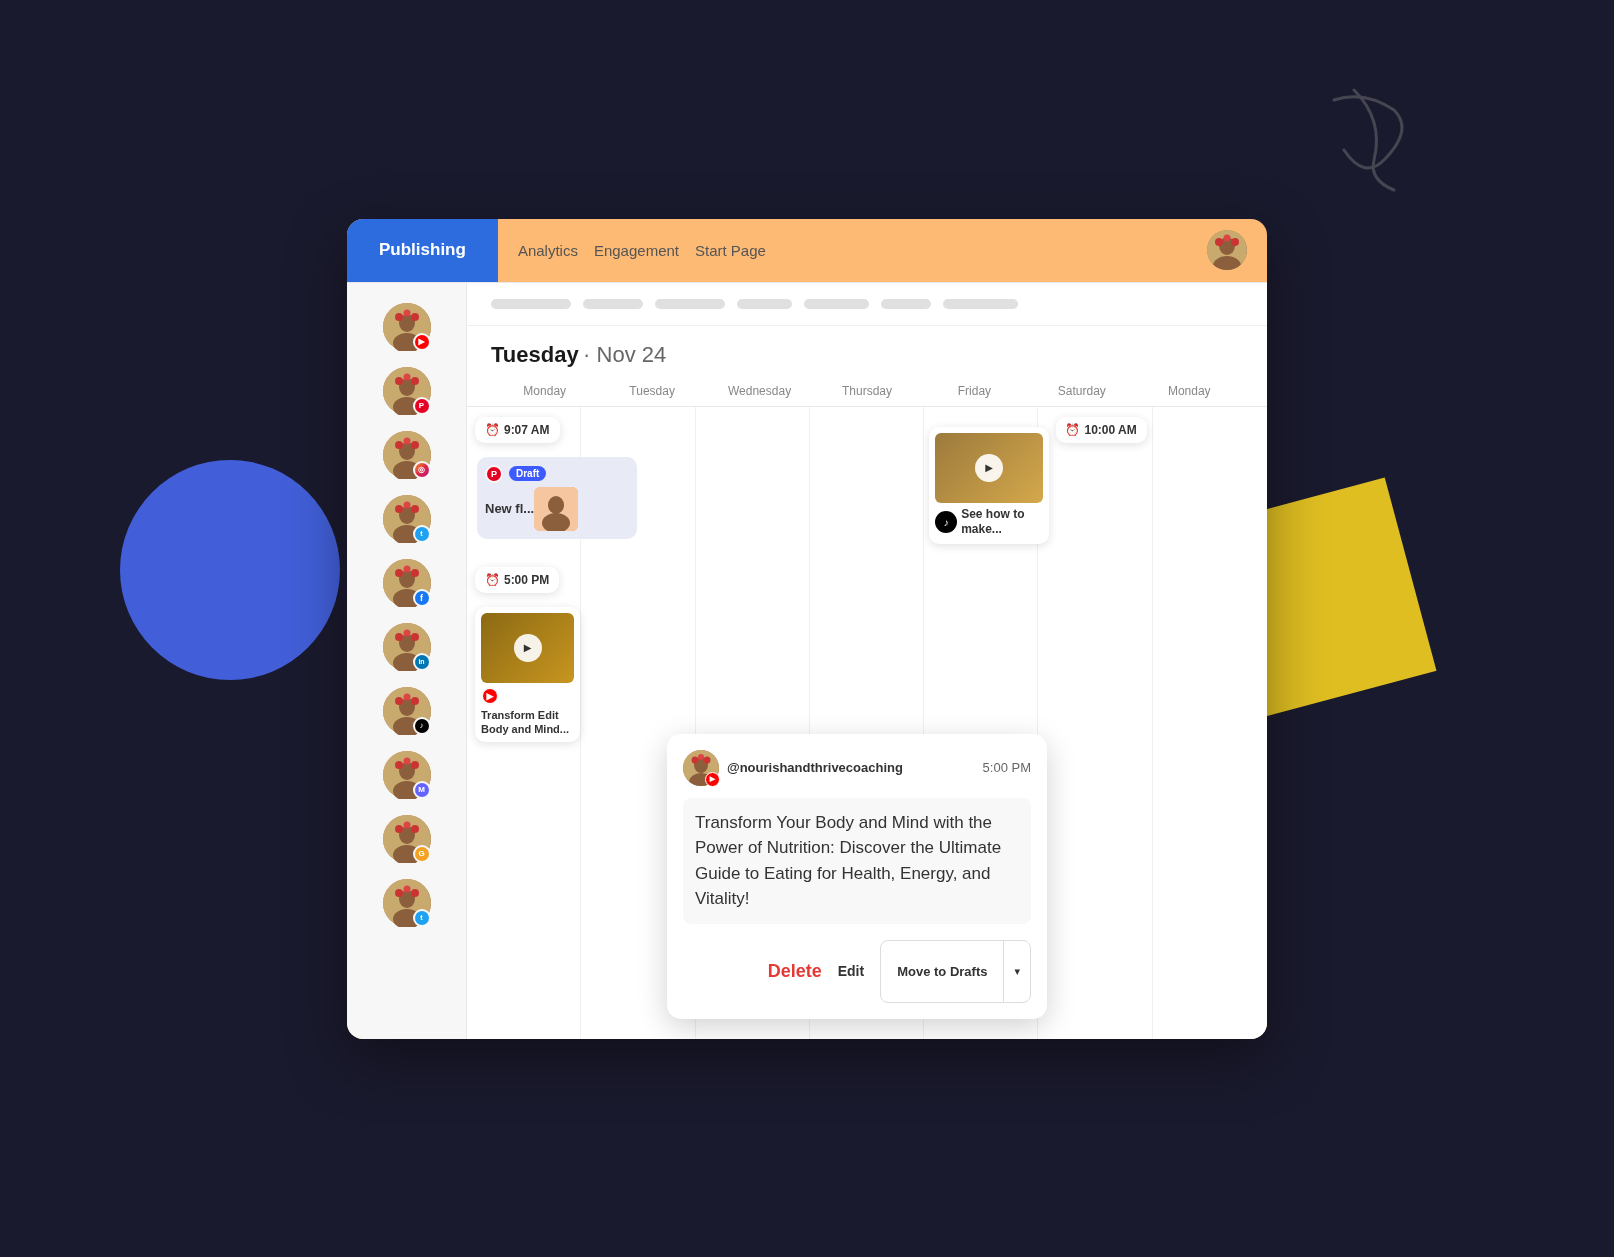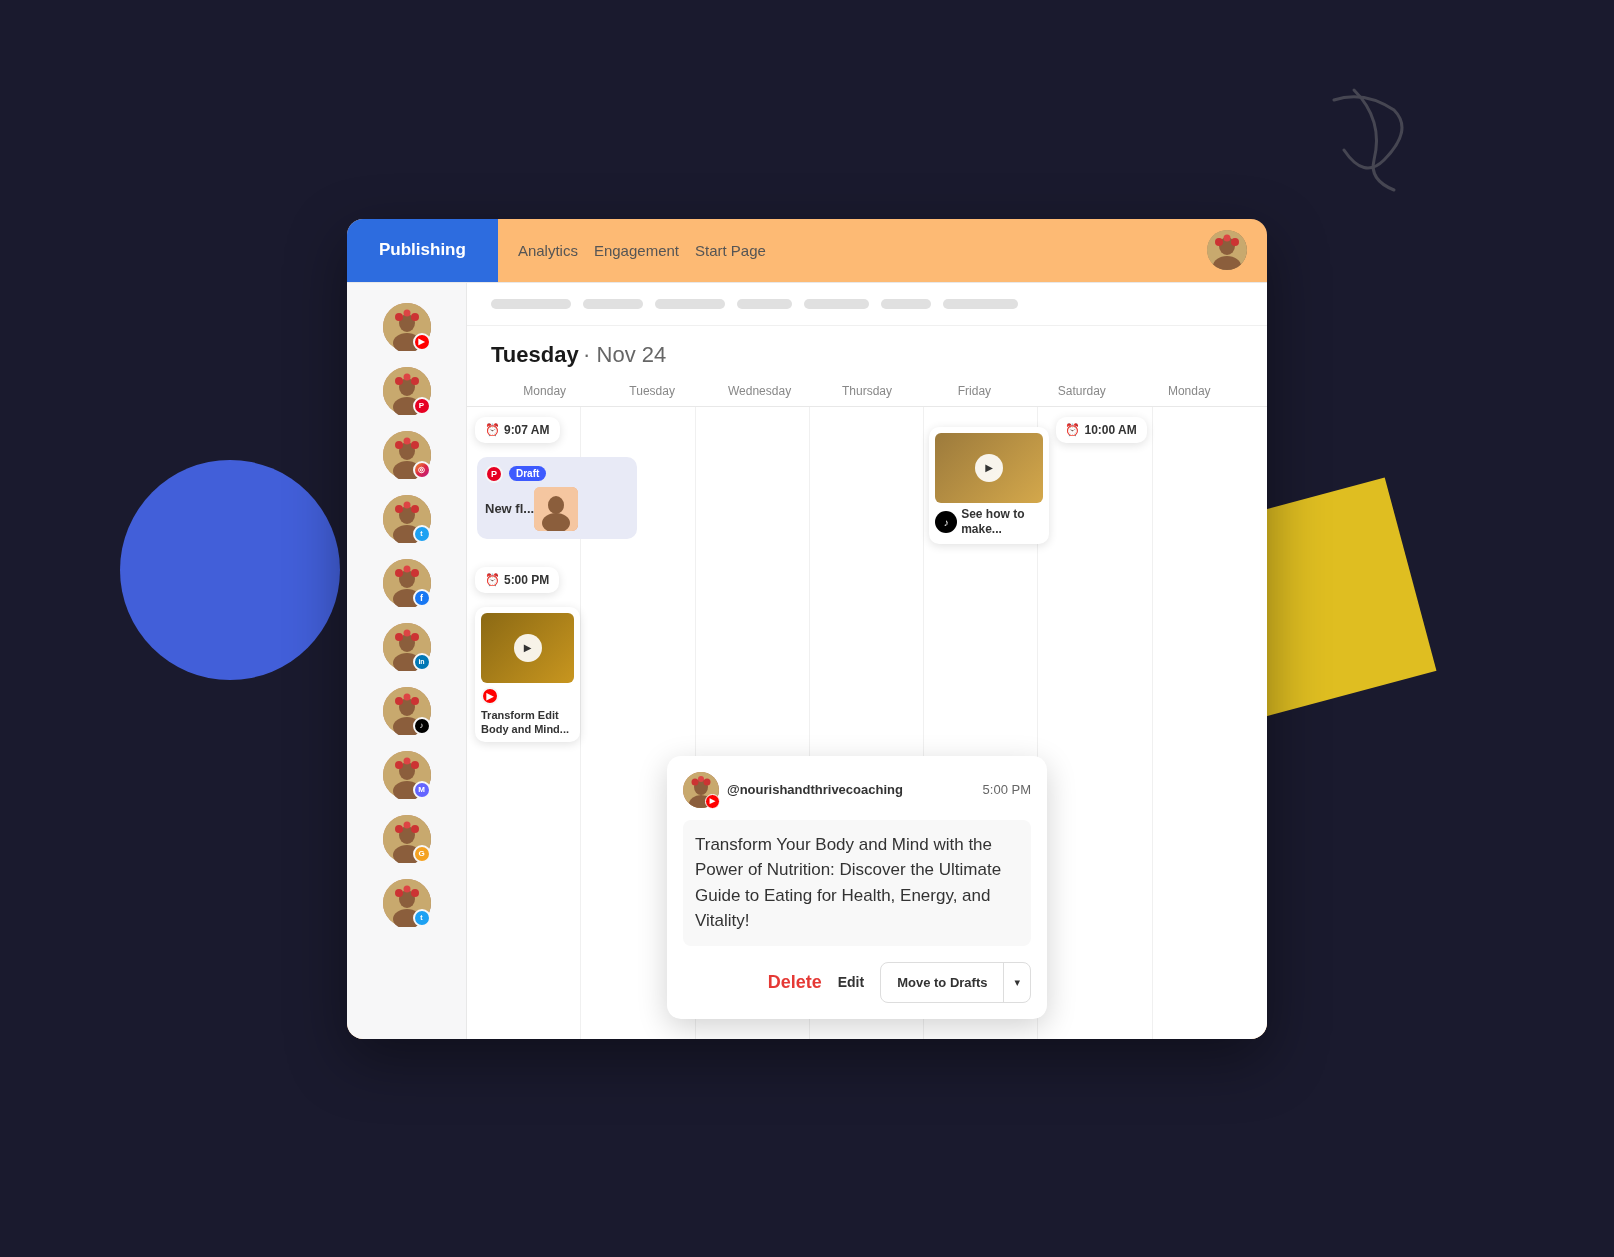--- a/index.html
+++ b/index.html
@@ -641,21 +641,21 @@
               </div>
               <span style="font-size:13px;color:#666;">5:00 PM</span>
             </div>
             <div style="background:#f8f8f8;border-radius:8px;padding:12px;font-size:17px;color:#333;line-height:1.5;margin-bottom:16px;min-height:80px;">
               <span>Transform Your Body and Mind with the Power of Nutrition: Discover the Ultimate Guide to Eating for Health, Energy, and Vitality!</span>
             </div>
             <div style="display:flex;align-items:center;justify-content:flex-end;gap:16px;">
               <span style="font-size:18px;color:#e53935;font-weight:600;cursor:pointer;">Delete</span>
               <span style="font-size:14px;color:#333;font-weight:600;cursor:pointer;">Edit</span>
               <div style="display:flex;align-items:center;background:#fff;border:1.5px solid #ddd;border-radius:8px;overflow:hidden;">
-                <div style="padding:12px 16px;font-size:13px;font-weight:600;color:#333;cursor:pointer;border-right:1.5px solid #ddd;">Move to Drafts</div>
+                <div style="padding:23px 16px;font-size:13px;font-weight:600;color:#333;cursor:pointer;border-right:1.5px solid #ddd;">Move to Drafts</div>
                 <div style="padding:8px 10px;font-size:11px;color:#333;cursor:pointer;">▾</div>
               </div>
             </div>
           </div>
 
         </div>
       </div>
     </div>
   </div>
 </div>

